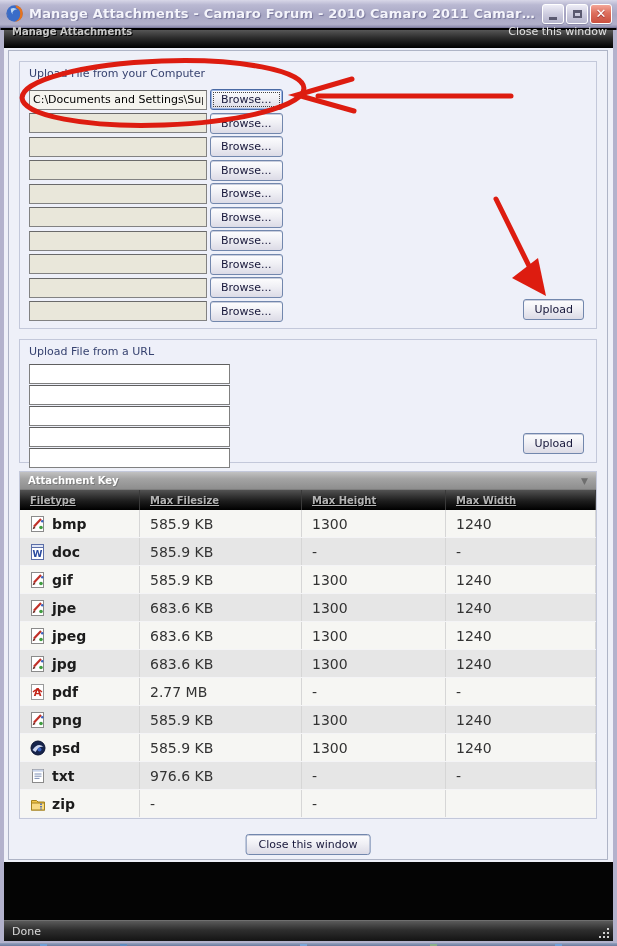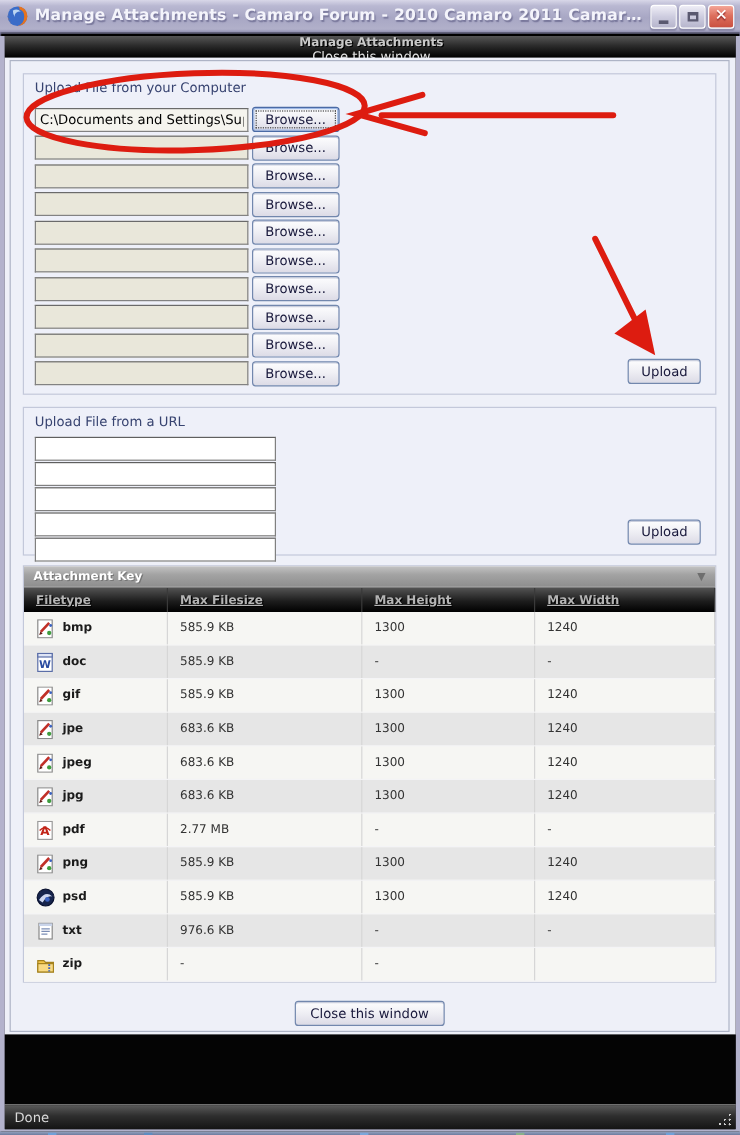--- a/index.html
+++ b/index.html
@@ -20,21 +20,21 @@
   .wbtn .glyph-max{width:9px;height:8px;border:2px solid #5a5970;border-top-width:3px;}
   .wbtn.close{background:linear-gradient(180deg,#f4a698 0%,#dd6f5d 45%,#c94f3f 100%);border-color:#fff;}
   .wbtn.close span{color:#fff;font-size:13px;font-weight:bold;line-height:1;text-shadow:0 1px 1px #933;}
 
   
   .wbody{position:relative;height:913px;padding:0 4px;background:#b3b2cc;}
   .winner{position:relative;width:609px;background:#000;}
 
   
   .pgheader{margin-top:2px;height:18px;display:flex;align-items:center;justify-content:space-between;padding:0 6px 16px 8px;
-    background:linear-gradient(180deg,#565656 0%,#2b2b2b 45%,#000 100%);flex-direction:column;}
+    background:linear-gradient(180deg,#565656 0%,#2b2b2b 45%,#000 100%);}
   .pgheader .ph-title{color:#c9c9c9;font-size:10px;font-weight:bold;text-shadow:1px 1px 0 #000;}
   .pgheader .ph-close{color:#e2e2e2;font-size:11px;cursor:pointer;}
 
   
   .page{position:relative;height:814px;background:#eef0f8;}
   .panel{position:absolute;left:4px;top:2px;width:600px;height:810px;background:#eef0f8;border:1px solid #aeb4c6;}
 
   .section{position:absolute;border:1px solid #c3c8da;background:#eef0f9;}
   .sec-label{position:absolute;top:5px;left:9px;font-size:11px;color:#374370;}
   #sec-computer{left:10px;top:10px;width:578px;height:268px;}
@@ -60,21 +60,21 @@
     background:linear-gradient(180deg,#c2c2c2 0%,#a3a3a3 40%,#8e8e8e 100%);border-bottom:1px solid #7e7e7e;}
   .ak-titlebar span.t{color:#fff;font-size:10px;font-weight:bold;text-shadow:1px 1px 0 #777;}
   .ak-titlebar span.v{color:#6e6e6e;font-size:9px;cursor:pointer;}
   .ak-head{display:grid;grid-template-columns:120px 162px 144px 1fr;height:20px;
     background:linear-gradient(180deg,#525252 0%,#1d1d1d 55%,#000 100%);}
   .ak-head div{color:#b5b5b5;font-size:10px;font-weight:bold;display:flex;align-items:center;padding-left:10px;
     border-right:1px solid #3a3a3a;text-shadow:1px 1px 0 #000;text-decoration:underline;}
   .trow{display:grid;grid-template-columns:120px 162px 144px 1fr;height:28px;border-bottom:1px solid #f4f4f6;}
   .trow.alt0{background:#f6f6f3;}
   .trow.alt1{background:#e6e6e6;}
-  .cell{display:flex;align-items:center;padding-left:10px;font-size:10px;color:#333;border-right:1px solid #d6d6d6;}
+  .cell{display:flex;align-items:center;padding-left:10px;font-size:14px;color:#333;border-right:1px solid #d6d6d6;}
   .cell.ft{font-weight:bold;color:#1b1b1b;gap:6px;}
   .fi{width:16px;height:16px;flex:0 0 auto;}
 
   .close-bottom{position:absolute;left:50%;transform:translateX(-50%);bottom:4px;height:21px;padding:0 12px;}
 
   
   #annot{position:absolute;left:0;top:0;width:617px;height:946px;pointer-events:none;z-index:50;}
 
   
   .blackgap{height:58px;background:#040404;}

